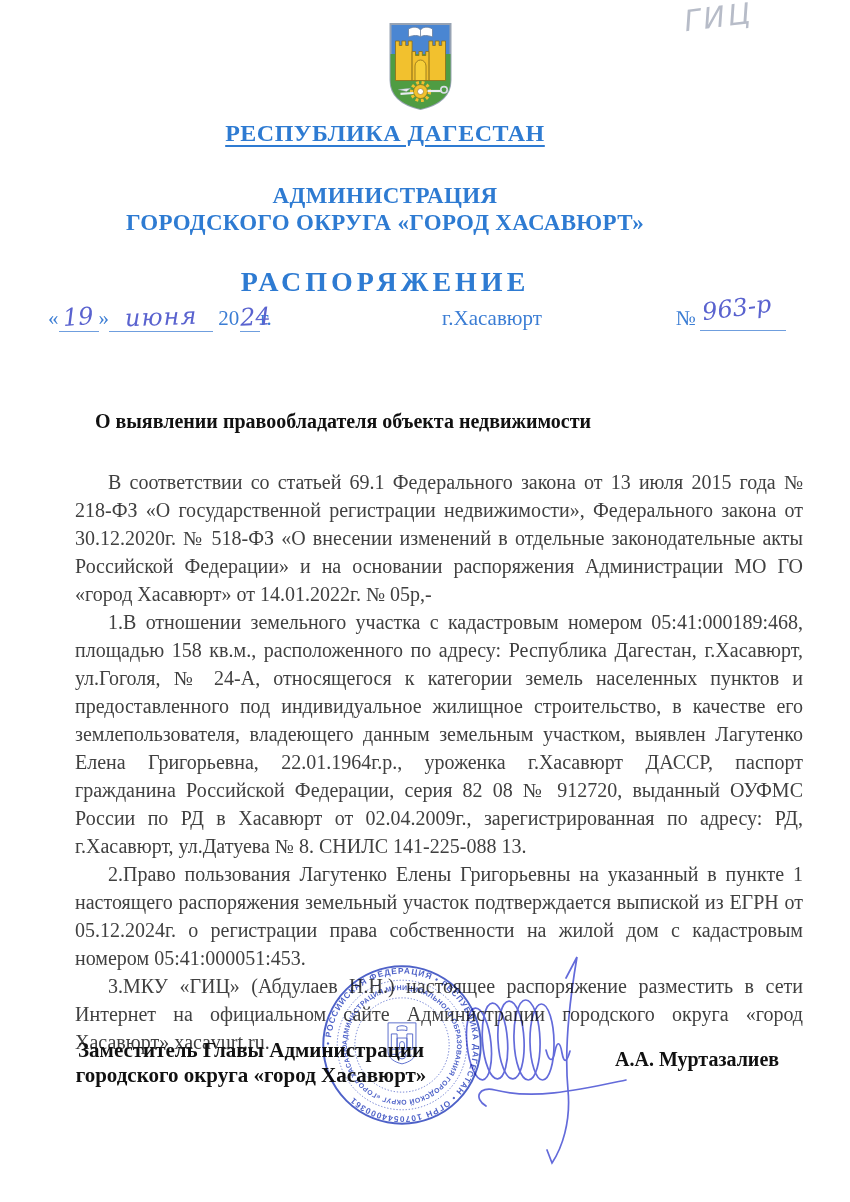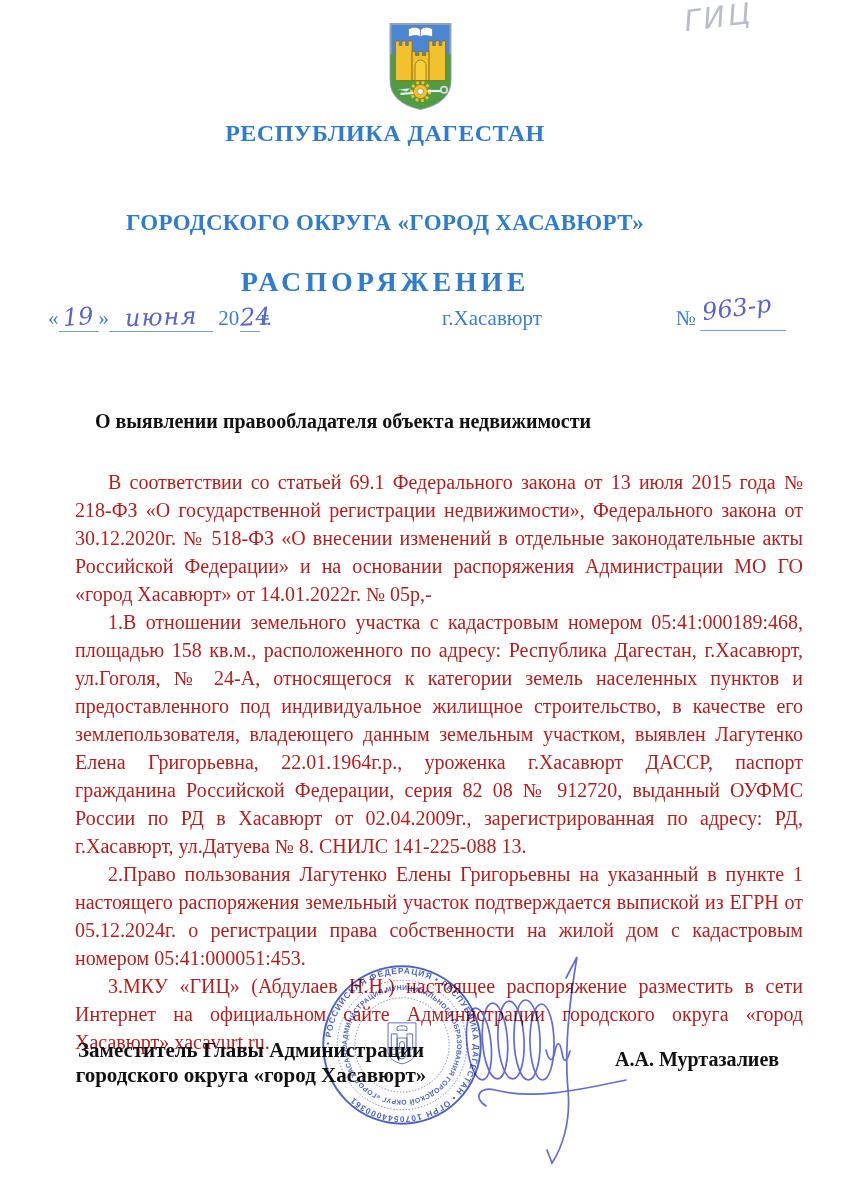--- a/index.html
+++ b/index.html
@@ -15,21 +15,21 @@
     transform:rotate(-7deg);
   }
   
   .emblem{position:absolute;left:386px;top:20px;width:69px;height:92px;}
   
   .hline{
     position:absolute;left:0;width:770px;text-align:center;
     font-weight:bold;color:#2e7bd2;
   }
   .h-republic{top:120px;font-size:24px;letter-spacing:0.5px;
-    text-decoration-thickness:2px;text-underline-offset:4px;}
+    text-decoration:underline;text-decoration-thickness:2px;text-underline-offset:4px;}
   .h-org1{top:183px;font-size:23px;letter-spacing:0.4px;}
   .h-org2{top:210px;font-size:23px;letter-spacing:0.3px;}
   .h-doctype{top:266px;font-size:28px;letter-spacing:4px;}
   
   .dateline{position:absolute;left:0;top:300px;width:850px;height:46px;font-size:21px;color:#3b7dd4;}
   .dl-left{position:absolute;left:48px;top:6px;white-space:nowrap;}
   .dl-place{position:absolute;left:442px;top:6px;}
   .dl-number{position:absolute;left:676px;top:6px;white-space:nowrap;}
   .uline{display:inline-block;border-bottom:1.5px solid #6f9ede;text-align:center;}
   .u-day{width:40px;}
@@ -45,21 +45,21 @@
   .hw-year{display:inline-block;transform:rotate(-3deg);}
   .hw-num{position:absolute;left:2px;top:-8px;transform:rotate(-7deg);white-space:nowrap;}
   
   .doc-title{
     position:absolute;left:0;top:410px;width:686px;text-align:center;
     font-weight:bold;font-size:20px;color:#111;
   }
   
   .bodytext{
     position:absolute;left:75px;top:468px;width:728px;
-    font-size:20px;line-height:28px;text-align:justify;color:#b91c1c;
+    font-size:20px;line-height:28px;text-align:justify;color:#404040;
   }
   .bodytext p{margin:0;text-indent:33px;}
   
   .sig-post{
     position:absolute;left:60px;top:1038px;width:382px;text-align:center;
     font-weight:bold;font-size:21px;line-height:25px;color:#111;
   }
   .sig-name{
     position:absolute;left:615px;top:1048px;
     font-weight:bold;font-size:20px;color:#111;white-space:nowrap;text-align:center;
@@ -104,20 +104,21 @@
       <circle cx="34" cy="71.5" r="7" fill="#f2c12e" stroke="#8a6d1b" stroke-width="0.7"></circle>
       <circle cx="34" cy="71.5" r="3" fill="#ffffff" stroke="#8a6d1b" stroke-width="0.6"></circle>
       <path d="M12,69.6 L24,68.3 L20,71.4 Z" fill="#f2f4f8" stroke="#9aa5b5" stroke-width="0.5"></path>
       <path d="M14,73.8 L27,73" stroke="#e8ebf1" stroke-width="2.2"></path>
       <path d="M41,71 H55" stroke="#e8ebf1" stroke-width="2.2"></path>
       <circle cx="57.5" cy="69.8" r="3.2" fill="none" stroke="#d9dde6" stroke-width="1.6"></circle>
     </g>
   </svg>
 
   <div class="hline h-republic">РЕСПУБЛИКА ДАГЕСТАН</div>
+  <div class="hline h-org1">АДМИНИСТРАЦИЯ</div>
   <div class="hline h-org2">ГОРОДСКОГО ОКРУГА «ГОРОД ХАСАВЮРТ»</div>
   <div class="hline h-doctype">РАСПОРЯЖЕНИЕ</div>
 
   <div class="dateline">
     <div class="dl-left">
       <span>«</span><span class="uline u-day"><span class="hw hw-day">19</span></span><span>»</span><span class="uline u-month"><span class="hw hw-month">июня</span></span>
       <span>20</span><span class="uline u-year"><span class="hw hw-year">24</span></span><span>г.</span>
     </div>
     <div class="dl-place">г.Хасавюрт</div>
     <div class="dl-number">

